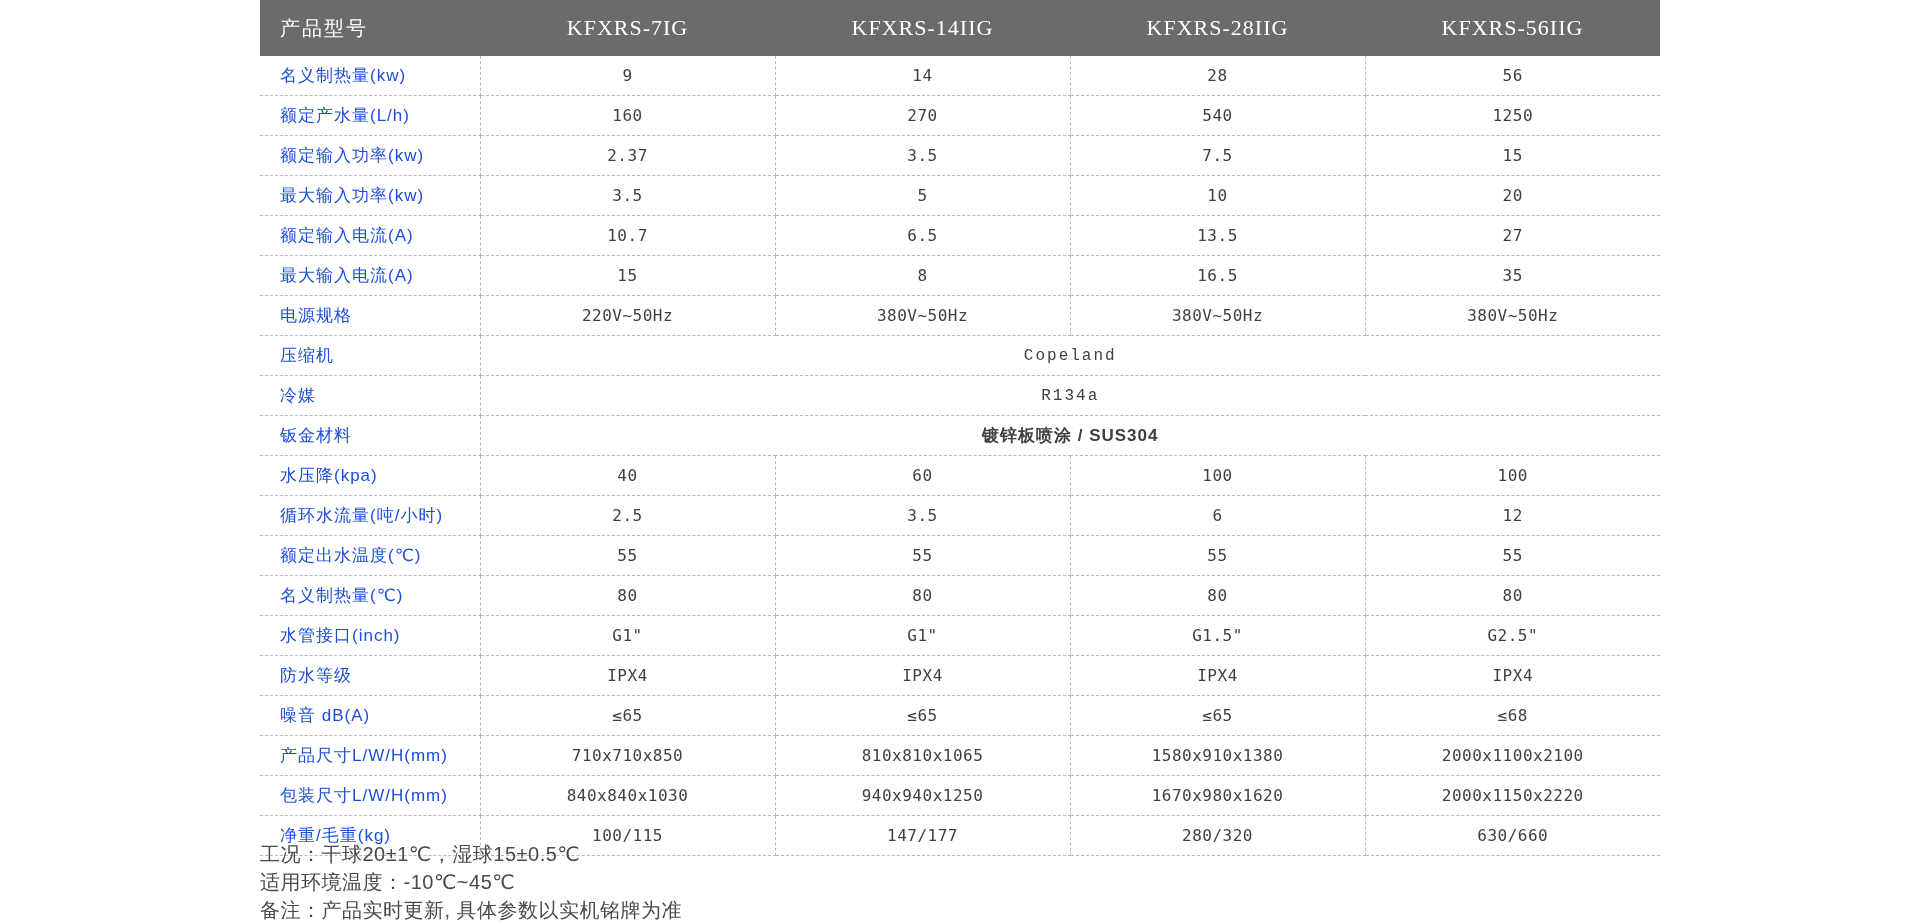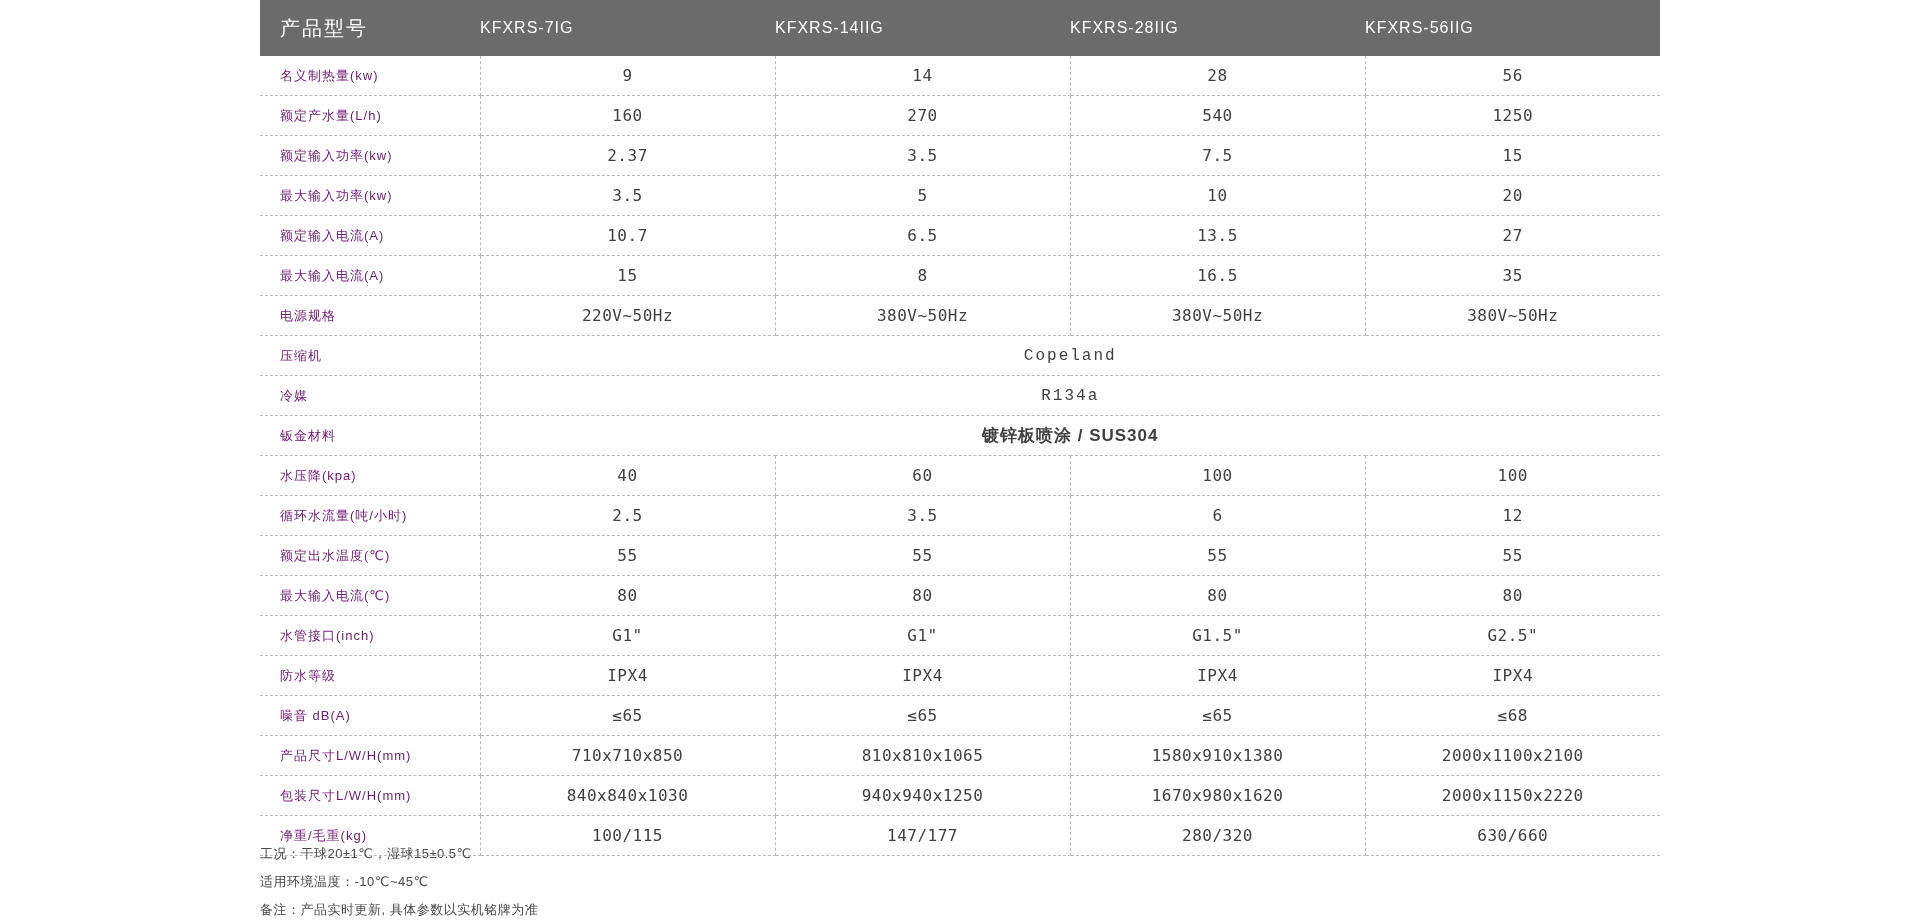--- a/index.html
+++ b/index.html
@@ -44,42 +44,42 @@
     height: 56px;
     vertical-align: middle;
     padding: 0;
   }
   thead th.label-head {
     text-align: left;
     padding-left: 20px;
     letter-spacing: 2px;
   }
   thead th.model-head {
-    text-align: left;
-    font-family: Liberation Sans, sans-serif;
-    font-size: 16px;
+    text-align: center;
+    font-family: Liberation Serif, serif;
+    font-size: 22px;
     letter-spacing: 1px;
   }
 
   tbody td {
     height: 39px;
     font-size: 17px;
     padding: 0;
     vertical-align: middle;
     border-bottom: 1px dashed #b9b9b9;
   }
   tbody tr:last-child td {
     border-bottom: 1px dashed #b9b9b9;
   }
   td.label {
     text-align: left;
     padding-left: 20px;
     letter-spacing: 1px;
-    font-size: 13px;
-    color: #701a75;
+    font-size: 17px;
+    color: #1d4ed8;
     border-right: 1px dashed #b9b9b9;
   }
   td.val {
     text-align: center;
     font-family: "DejaVu Sans Mono", "Liberation Mono", monospace;
     font-size: 16px;
     letter-spacing: 0.5px;
     color: #3f3f3f;
     border-right: 1px dashed #b9b9b9;
   }
@@ -94,21 +94,21 @@
   td.span .cn { font-family: "Liberation Sans", sans-serif; font-size: 17px; font-weight: bold; }
   td.span .mono { font-family: Liberation Mono, monospace; font-size: 16px; letter-spacing: 2px; }
 
   .notes {
     position: absolute;
     left: 260px;
     top: 840px;
     width: 1200px;
   }
   .notes .note {
-    font-size: 13px;
+    font-size: 20px;
     color: #4a4a4a;
     line-height: 28px;
     letter-spacing: 0.5px;
   }
 </style>
 </head>
 <body>
 
 <div class="sheet">
 
@@ -207,21 +207,21 @@
             <td class="val last">12</td>
           </tr>
           <tr>
             <td class="label">额定出水温度(℃)</td>
             <td class="val">55</td>
             <td class="val">55</td>
             <td class="val">55</td>
             <td class="val last">55</td>
           </tr>
           <tr>
-            <td class="label">最大输入电流(℃)</td>
+            <td class="label">名义制热量(℃)</td>
             <td class="val">80</td>
             <td class="val">80</td>
             <td class="val">80</td>
             <td class="val last">80</td>
           </tr>
           <tr>
             <td class="label">水管接口(inch)</td>
             <td class="val">G1"</td>
             <td class="val">G1"</td>
             <td class="val">G1.5"</td>

